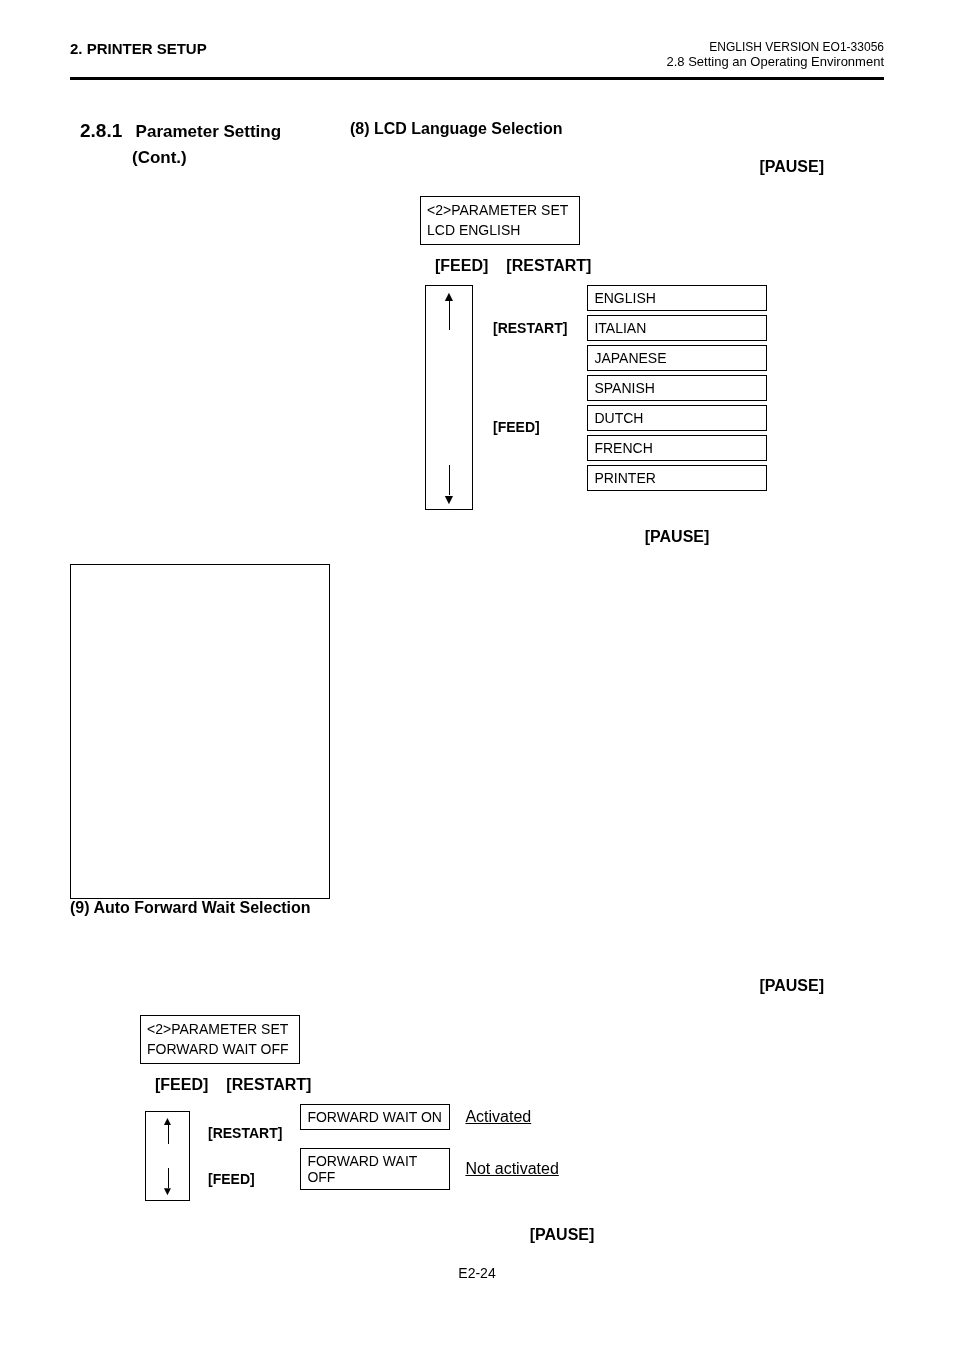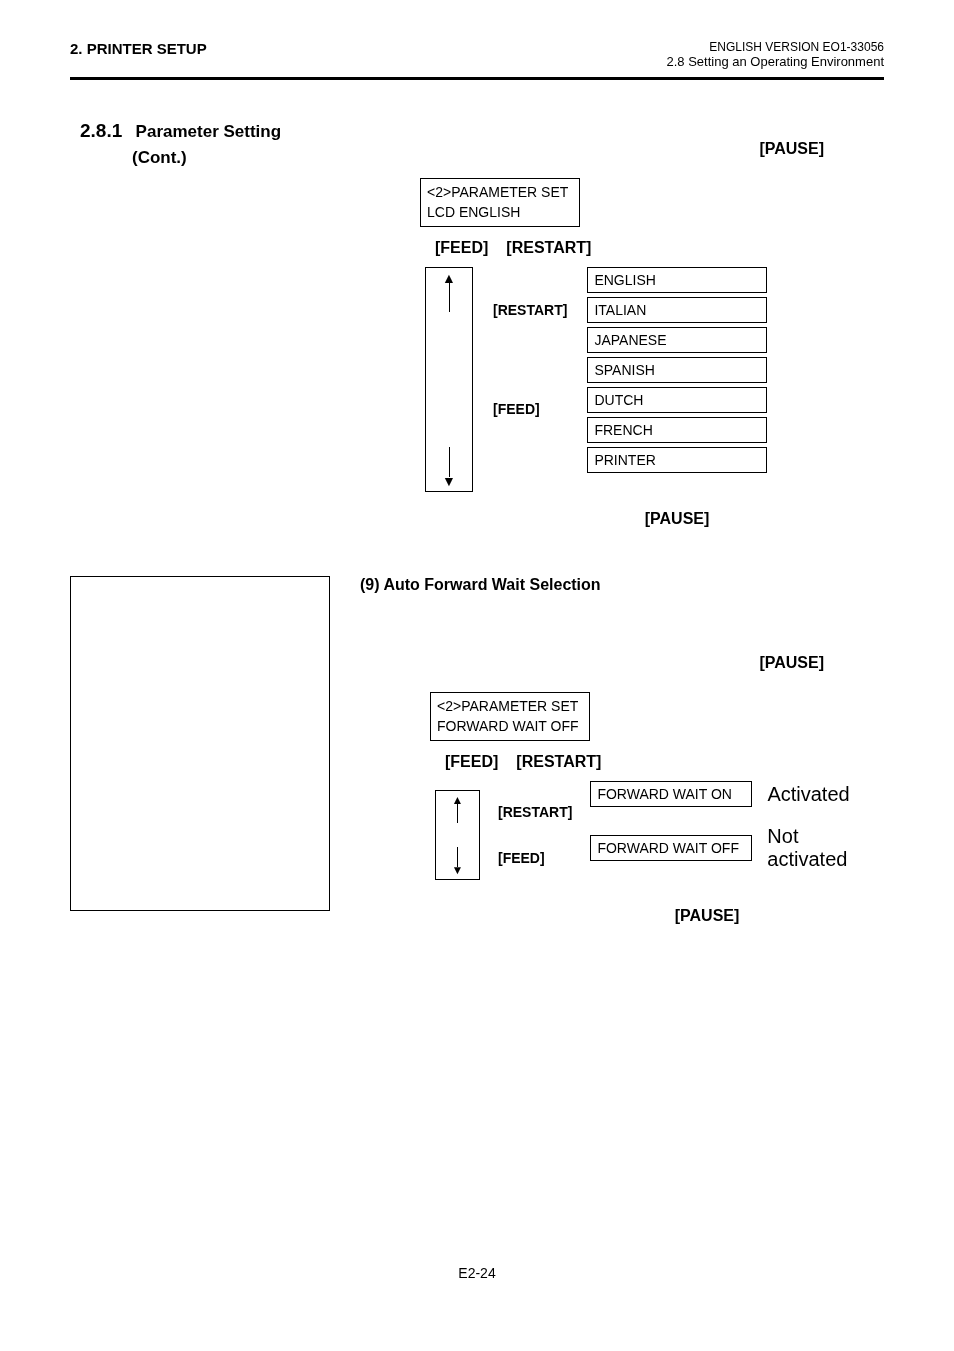--- a/index.html
+++ b/index.html
@@ -142,21 +142,21 @@
       width: 180px;
     }
     .pause-center {
       text-align: center;
       font-weight: bold;
       font-size: 16px;
       margin: 18px 0 18px 120px;
     }
     .section9-wrap {
       display: flex;
-      margin-top: 30px;
+      flex-direction: column;
     }
     .empty-box {
       border: 1px solid #000;
       width: 260px;
       height: 335px;
       margin-right: 30px;
     }
     .section9-right {
       flex: 1;
     }
@@ -188,24 +188,25 @@
     .fw-row {
       display: flex;
       gap: 15px;
       align-items: center;
       margin-bottom: 18px;
     }
     .fw-box {
       border: 1px solid #000;
       padding: 4px 6px;
       font-size: 14px;
-      width: 162px;
+      width: 150px;
     }
     .fw-label {
-      font-size: 20px;
+      font-size: 16px;
+      text-decoration: underline;
     }
     .pause-center9 {
       text-align: center;
       font-weight: bold;
       font-size: 16px;
       margin: 18px 0 18px 170px;
     }
     .footer {
       position: absolute;
       bottom: 70px;
@@ -232,20 +233,21 @@
     <div>
       <span class="section-num">2.8.1</span>
       &nbsp;
       <span class="section-title">Parameter Setting</span>
     </div>
     <div class="section-title" style="margin-left:52px;margin-top:6px;">(Cont.)</div>
   </div>
 
   <div class="right-col">
     
+    <div class="subsection-title">(8)  LCD Language Selection</div>
     <div class="pause-right">[PAUSE]</div>
     <div class="lcd-box">
       <div>&lt;2&gt;PARAMETER SET</div>
       <div>LCD   ENGLISH</div>
     </div>
     <div class="feed-restart-row">
       <span>[FEED]</span>
       <span>[RESTART]</span>
     </div>
     <div class="diagram8">

